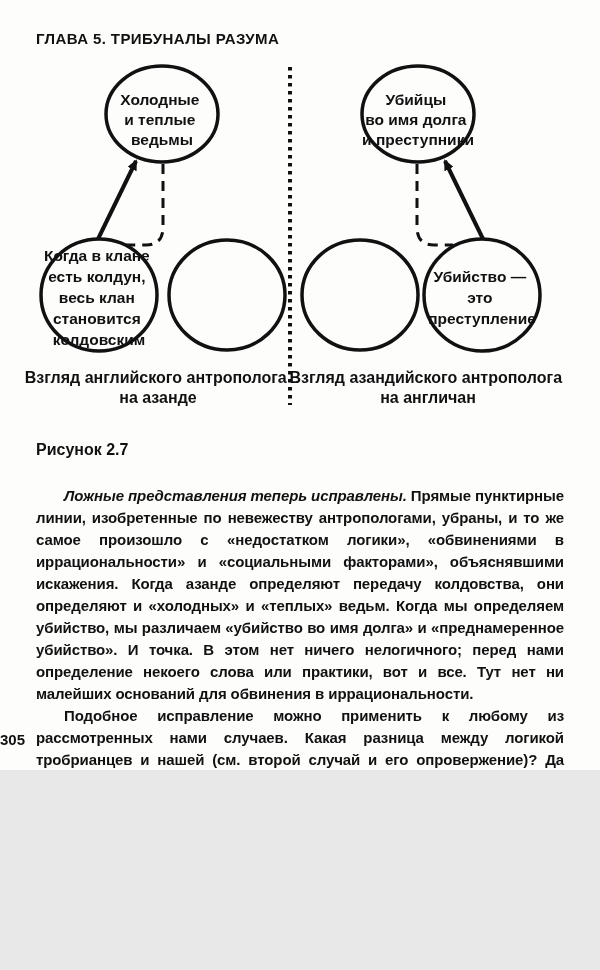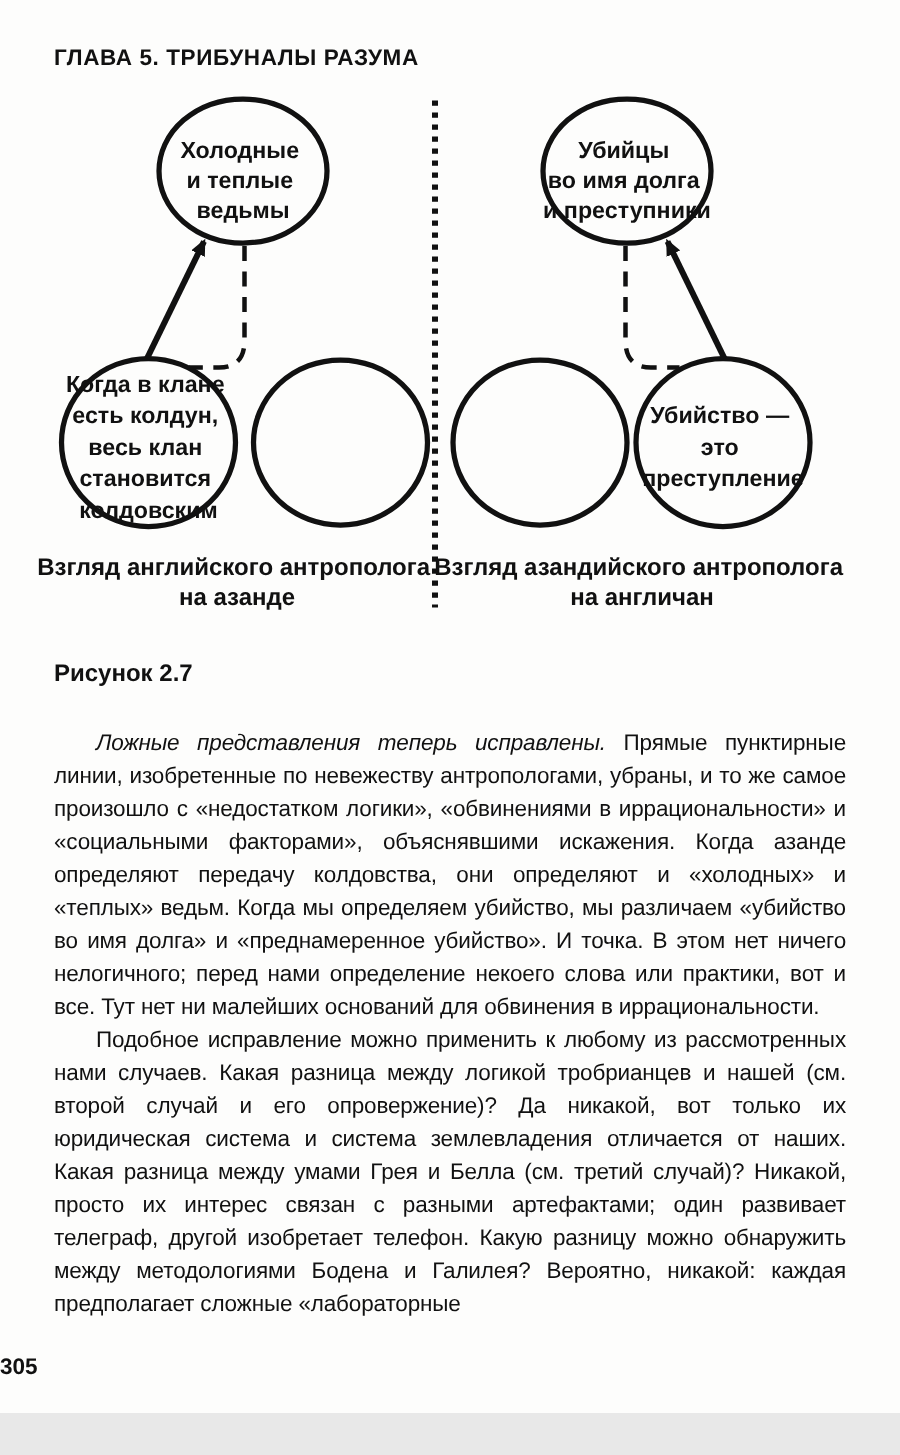--- a/index.html
+++ b/index.html
@@ -3,21 +3,21 @@
 <meta charset="utf-8">
 <style>
   html, body {
     margin: 0;
     padding: 0;
     background: #e8e8e8;
   }
   .page {
     position: relative;
     width: 600px;
-    height: 942px;
+    height: 770px;
     margin: 0 auto;
     background: #fdfdfc;
     color: #111111;
     font-family: "Liberation Sans", "DejaVu Sans", sans-serif;
     box-sizing: border-box;
     padding: 30px 36px 4px 36px;
     overflow: hidden;
   }
   .chapter-header {
     font-size: 15px;
@@ -59,21 +59,21 @@
   svg.figure text.circle-label { font-size: 15.5px; }
   svg.figure text.caption { font-size: 16px; }
   .figure-label {
     margin-top: 30px;
     font-size: 16px;
     font-weight: bold;
   }
   .body-text {
     margin-top: 26px;
     font-size: 15px;
-    font-weight: normal;
+    font-weight: bold;
     line-height: 22px;
     letter-spacing: -0.1px;
     text-align: justify;
   }
   .body-text p {
     margin: 0;
     text-indent: 28px;
   }
   .page-number {
     position: absolute;

